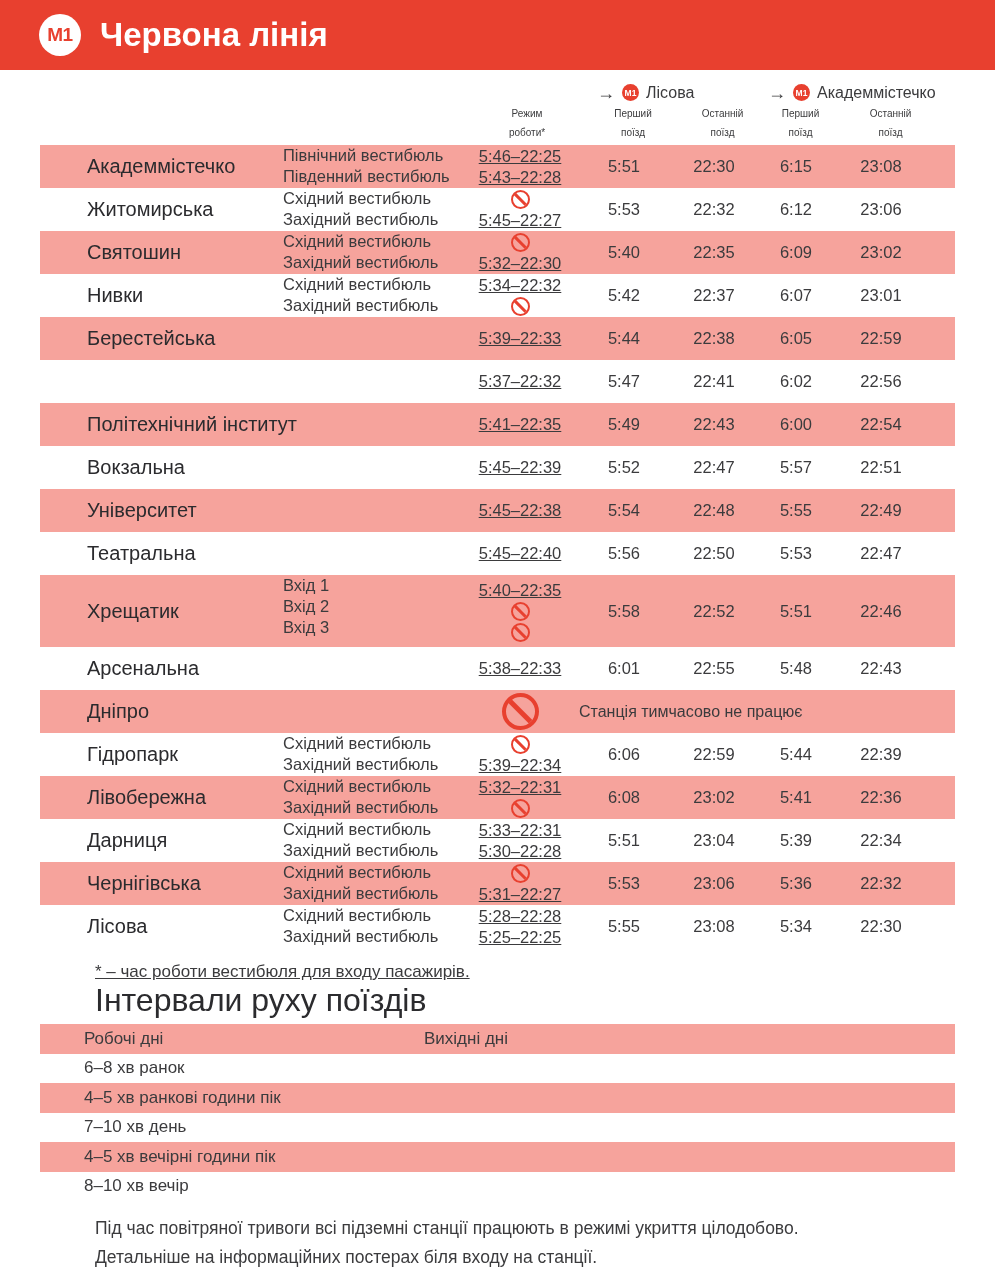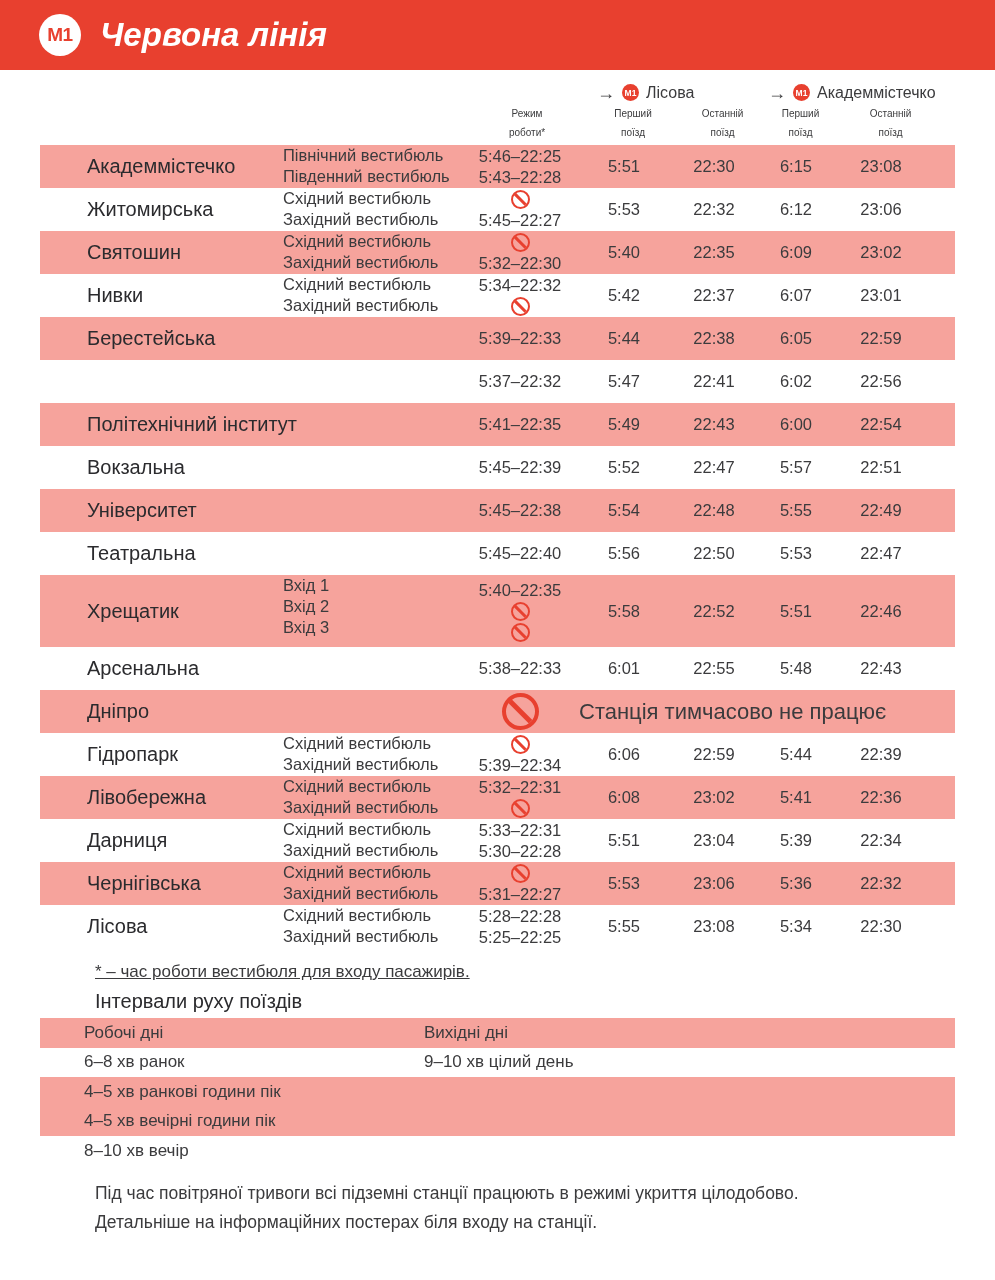--- a/index.html
+++ b/index.html
@@ -7,21 +7,21 @@
   html,body { background:#fff; }
   body {
     width:995px; height:1280px; overflow:hidden;
     font-family:"Liberation Sans","DejaVu Sans",sans-serif;
     color:var(--ink);
   }
   
   .banner { height:70px; background:var(--red); display:flex; align-items:center; padding-left:39px; gap:19px; }
   .badge-big { width:42px; height:42px; border-radius:50%; background:#fff; color:var(--red);
     font-weight:bold; font-size:19px; display:flex; align-items:center; justify-content:center; letter-spacing:-0.5px; }
-  .banner-title { color:#fff; font-size:33px; font-weight:bold;font-style:italic; }
+  .banner-title { color:#fff; font-size:33px; font-weight:bold; }
   
   .grid { display:grid; grid-template-columns:243px 178px 118px 90px 90px 74px 96px; }
   .thead { margin:12px 40px 0; height:21px; }
   .dir { display:flex; align-items:center; gap:7px; font-size:16px; color:var(--ink); white-space:nowrap; }
   .dir-1 { grid-column:4/6; padding-left:18px; }
   .dir-2 { grid-column:6/8; padding-left:9px; }
   .arrow { font-size:18px; font-weight:bold; line-height:1; }
   .badge-sm { width:17px; height:17px; border-radius:50%; background:var(--red); color:#fff;
     font-size:8.5px; font-weight:bold; display:flex; align-items:center; justify-content:center; flex:none; }
   .thead2 { margin:2px 40px 0; }
@@ -34,34 +34,34 @@
   
   .rows { margin:3px 40px 0; }
   .row { min-height:43px; align-items:stretch; }
   .row.shaded { background:var(--pink); }
   .row.tall { min-height:72px; }
   .cell { display:flex; align-items:center; }
   .c-station { grid-column:1; padding-left:47px; font-size:20px; font-weight:500; color:var(--ink-dark); white-space:nowrap; }
   .c-entr { grid-column:2; flex-direction:column; align-items:flex-start;
     font-size:16.5px; color:var(--ink); }
   .c-regime { grid-column:3; flex-direction:column; justify-content:center; align-items:center;
-    font-size:16.5px; color:var(--ink); }
+    font-size:16.5px; color:var(--ink);text-decoration:underline; }
   .line { height:21px; display:flex; align-items:center; white-space:nowrap; }
   .c-time { text-align:center; justify-content:center; font-size:16.5px; }
   .t0 { grid-column:4; } .t1 { grid-column:5; } .t2 { grid-column:6; } .t3 { grid-column:7; }
-  .c-closed-text { grid-column:4/8; font-size:22px; white-space:nowrap; }
+  .c-closed-text { grid-column:4/8; font-size:16px; white-space:nowrap; }
   
   .ban { position:relative; width:19px; height:19px; border:2.6px solid var(--red); border-radius:50%; flex:none; }
   .ban::before { content:""; position:absolute; left:0; right:0; top:50%; height:2.6px; margin-top:-1.3px;
     background:var(--red); transform:rotate(45deg); }
   .ban.big { width:37px; height:37px; border-width:4.6px; }
   .ban.big::before { height:4.6px; margin-top:-2.3px; }
   
   .footnote { margin:14px 40px 0 95px; font-size:17px; color:var(--ink);text-decoration:underline; }
-  .iheading { margin:8px 40px 0 95px; font-size:20px; font-weight:500; color:var(--ink-dark); }
+  .iheading { margin:0 40px 0 95px; font-size:32px; font-weight:500; color:var(--ink-dark); }
   .intervals { margin:5px 40px 0; }
   .irow { display:grid; grid-template-columns:340px 1fr; padding-left:44px; min-height:29.5px; align-items:center; }
   .irow.shaded { background:var(--pink); }
   .icell { font-size:17px; color:var(--ink); white-space:nowrap; }
   .notice { margin:13px 40px 16px 95px; }
   .nline { font-size:17.5px; line-height:29px; color:var(--ink); }
 </style>
 </head>
 <body>
 
@@ -353,24 +353,26 @@
 <div class="footnote">* – час роботи вестибюля для входу пасажирів.</div>
 
 <div class="iheading">Інтервали руху поїздів</div>
 <div class="intervals">
     <div class="irow shaded">
       <div class="icell">Робочі дні</div>
       <div class="icell iright">Вихідні дні</div>
     </div>
     <div class="irow">
       <div class="icell">6–8 хв ранок</div>
-      <div class="icell iright">9–10 хв цілий день</div>
     </div>
     <div class="irow shaded">
       <div class="icell">4–5 хв ранкові години пік</div>
+    </div>
+    <div class="irow">
+      <div class="icell">7–10 хв день</div>
     </div>
     <div class="irow shaded">
       <div class="icell">4–5 хв вечірні години пік</div>
     </div>
     <div class="irow">
       <div class="icell">8–10 хв вечір</div>
     </div>
   </div>
 
 <div class="notice">

